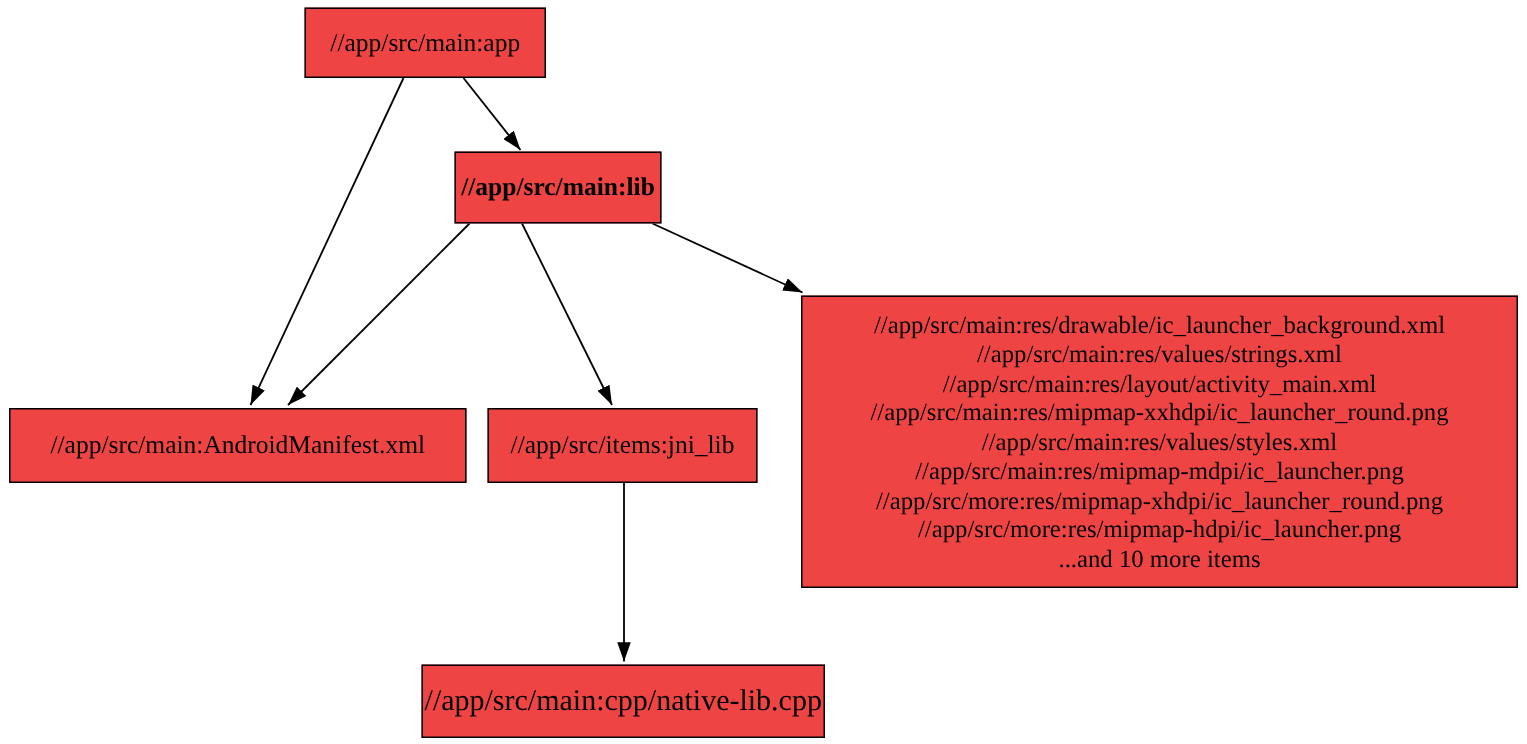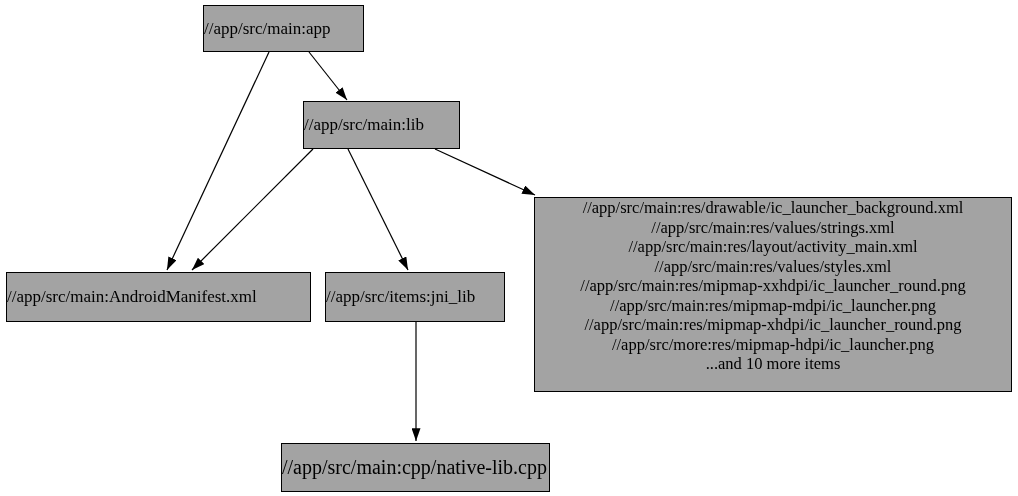--- a/index.html
+++ b/index.html
@@ -20,31 +20,31 @@
     position: absolute;
     left: 0;
     top: 0;
     width: 1018px;
     height: 496px;
   }
   .node {
     position: absolute;
     box-sizing: border-box;
     border: 1px solid #000000;
-    background: #a3a3a3;
+    background: #ef4444;
     display: flex;
     align-items: center;
-    justify-content: flex-start;
+    justify-content: center;
     text-align: center;
     font-size: 17px;
     line-height: 19.5px;
     white-space: nowrap;
   }
   .node-app       { left: 203px; top: 5px;   width: 161px; height: 47px; }
-  .node-lib       { left: 303px; top: 101px; width: 157px; height: 48px; }
+  .node-lib       { left: 303px; top: 101px; width: 138px; height: 48px; font-weight: bold; }
   .node-manifest  { left: 6px;   top: 272px; width: 305px; height: 50px; }
   .node-jni-lib   { left: 325px; top: 272px; width: 180px; height: 50px; }
   .node-res       { left: 534px; top: 197px; width: 478px; height: 195px;
                     flex-direction: column; font-size: 16.5px; }
   .node-cpp       { left: 281px; top: 443px; width: 269px; height: 49px;
                     font-size: 20px; }
   .res-line {
     display: block;
     width: 100%;
     text-align: center;
@@ -86,24 +86,24 @@
   </div>
 
   <div class="node node-jni-lib">
     <span>//app/src/items:jni_lib</span>
   </div>
 
   <div class="node node-res">
     <span class="res-line">//app/src/main:res/drawable/ic_launcher_background.xml</span>
     <span class="res-line">//app/src/main:res/values/strings.xml</span>
     <span class="res-line">//app/src/main:res/layout/activity_main.xml</span>
+    <span class="res-line">//app/src/main:res/mipmap-xxhdpi/ic_launcher_round.png</span>
     <span class="res-line">//app/src/main:res/values/styles.xml</span>
-    <span class="res-line">//app/src/main:res/mipmap-xxhdpi/ic_launcher_round.png</span>
     <span class="res-line">//app/src/main:res/mipmap-mdpi/ic_launcher.png</span>
-    <span class="res-line">//app/src/main:res/mipmap-xhdpi/ic_launcher_round.png</span>
+    <span class="res-line">//app/src/more:res/mipmap-xhdpi/ic_launcher_round.png</span>
     <span class="res-line">//app/src/more:res/mipmap-hdpi/ic_launcher.png</span>
     <span class="res-line">...and 10 more items</span>
   </div>
 
   <div class="node node-cpp">
     <span>//app/src/main:cpp/native-lib.cpp</span>
   </div>
 
 </div>
 

